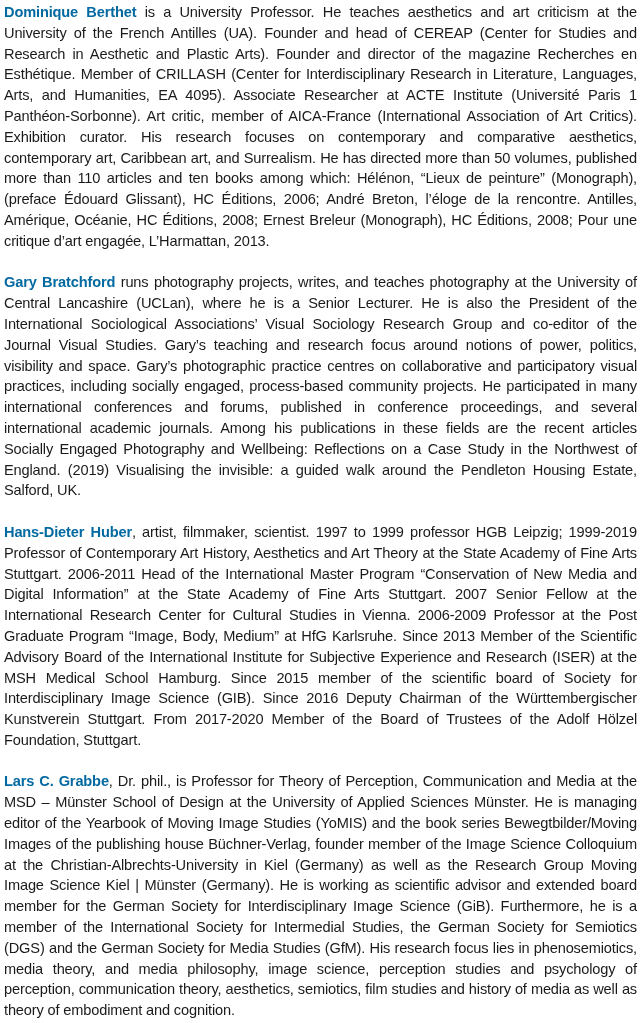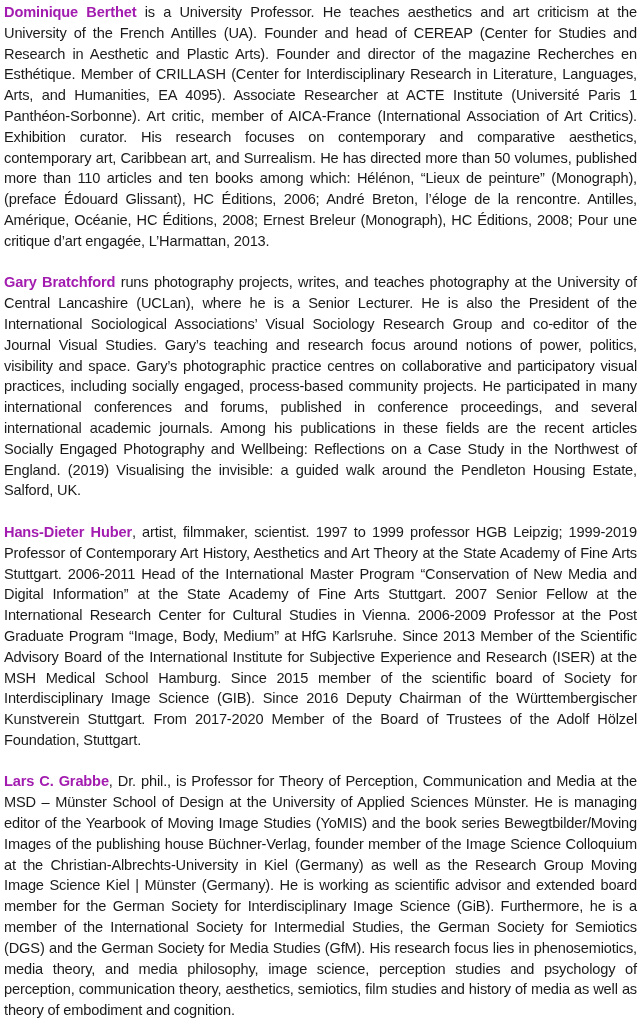--- a/index.html
+++ b/index.html
@@ -23,21 +23,21 @@
       letter-spacing: -0.15px;
     }
     .bio {
       margin: 0 0 20.8px 0;
       text-align: justify;
       text-justify: inter-word;
       hyphens: none;
     }
     .bio .name {
       font-weight: bold;
-      color: #a21caf;
+      color: #0369a1;
     }
   </style>
 </head>
 <body>
 
 <div class="page">
 
   <p class="bio"><span class="name">Dominique Berthet</span><span> is a University Professor. He teaches aesthetics and art criticism at the University of the French Antilles (UA). Founder and head of CEREAP (Center for Studies and Research in Aesthetic and Plastic Arts). Founder and director of the magazine Recherches en Esthétique. Member of CRILLASH (Center for Interdisciplinary Research in Literature, Languages, Arts, and Humanities, EA 4095). Associate Researcher at ACTE Institute (Université Paris 1 Panthéon-Sorbonne). Art critic, member of AICA-France (International Association of Art Critics). Exhibition curator. His research focuses on contemporary and comparative aesthetics, contemporary art, Caribbean art, and Surrealism. He has directed more than 50 volumes, published more than 110 articles and ten books among which: Hélénon, “Lieux de peinture” (Monograph), (preface Édouard Glissant), HC Éditions, 2006; André Breton, l’éloge de la rencontre. Antilles, Amérique, Océanie, HC Éditions, 2008; Ernest Breleur (Monograph), HC Éditions, 2008; Pour une critique d’art engagée, L’Harmattan, 2013.</span></p>
 
   <p class="bio"><span class="name">Gary Bratchford</span><span> runs photography projects, writes, and teaches photography at the University of Central Lancashire (UCLan), where he is a Senior Lecturer. He is also the President of the International Sociological Associations’ Visual Sociology Research Group and co-editor of the Journal Visual Studies. Gary’s teaching and research focus around notions of power, politics, visibility and space. Gary’s photographic practice centres on collaborative and participatory visual practices, including socially engaged, process-based community projects. He participated in many international conferences and forums, published in conference proceedings, and several international academic journals. Among his publications in these fields are the recent articles Socially Engaged Photography and Wellbeing: Reflections on a Case Study in the Northwest of England. (2019) Visualising the invisible: a guided walk around the Pendleton Housing Estate, Salford, UK.</span></p>

